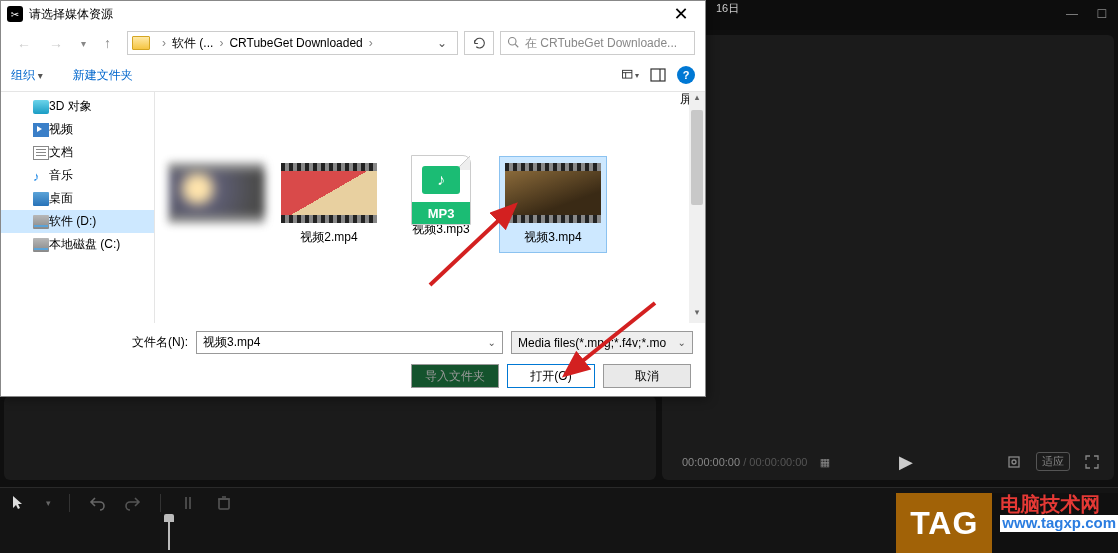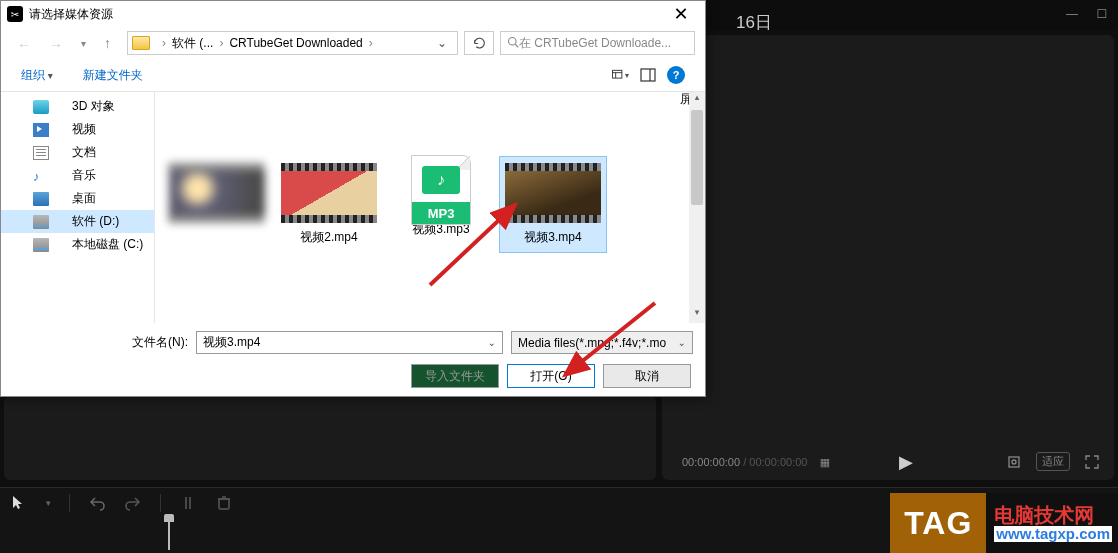--- a/index.html
+++ b/index.html
@@ -23,21 +23,21 @@
   }
   .editor-topbar {
     position: absolute;
     top: 0; left: 0; right: 0;
     height: 30px;
     background: #0d0d0d;
     color: #bbb;
     display: flex;
     align-items: center;
   }
-  .editor-date { position: absolute; left: 716px; top: 11px; color: #ccc; font-size: 17px; margin-left: 20px; }
+  .editor-date { position: absolute; left: 716px; top: 1px; color: #ccc; font-size: 11px; }
   .editor-minmax { position: absolute; right: 8px; top: 6px; display:flex; gap:14px; color:#888; }
   .editor-minmax span { width:16px; height:16px; display:inline-flex; align-items:center; justify-content:center; }
   
   .editor-left-panel {
     position: absolute;
     top: 35px; left: 4px;
     width: 652px; height: 357px;
     background: #1b1b1b;
     border-radius: 6px;
   }
@@ -130,22 +130,22 @@
     color: #fff;
     font-size: 32px;
     font-weight: 800;
     padding: 4px 14px;
     font-family: Arial, sans-serif;
     letter-spacing: 1px;
     display: flex;
     align-items: center;
   }
   .tag-text {
-    display: flex; flex-direction: column; justify-content: center;
-    padding-left: 8px; padding-right: 6px;
+    display: flex; flex-direction: column; justify-content: flex-start;
+    padding-left: 8px; 
     background: rgba(0,0,0,0.2);
   }
   .tag-cn { color: #e53935; font-size: 20px; font-weight: bold; line-height: 1.1; }
   .tag-url { color: #2b7de0; font-size: 15px; font-weight: bold; line-height: 1.1; background:#fff; padding:0 2px;}
   
   
   .dialog {
     position: absolute;
     top: 0; left: 0;
     width: 706px;
@@ -215,28 +215,29 @@
     border: 1px solid #ccc;
     display: flex; align-items: center; justify-content: center;
     color: #555;
   }
   .nav-search {
     width: 195px; height: 24px;
     border: 1px solid #ccc;
     display: flex; align-items: center;
     padding: 0 6px;
     color: #888;
+    gap: 6px;
   }
   .nav-search .s-icon { color:#888; }
   
   .dlg-toolbar {
     height: 32px;
     display: flex;
     align-items: center;
-    padding: 0 20px;
+    padding: 0 10px;
     gap: 30px;
     font-size: 12px;
   }
   .tb-link { color: #0066cc; cursor: pointer; }
   .tb-dd::after { content: " ▾"; color:#555; font-size:10px; }
   .tb-right { margin-left: auto; display: flex; align-items: center; gap: 10px; }
   .tb-ic { width: 18px; height: 18px; display:inline-flex; align-items:center; justify-content:center; color:#333; }
   .help-ic { 
     width: 18px; height: 18px; border-radius: 50%;
     background: #0078d4; color:#fff; display:inline-flex; 
@@ -253,21 +254,21 @@
     width: 154px;
     border-right: 1px solid #e5e5e5;
     overflow-y: auto;
     font-size: 12px;
     padding-top: 3px;
   }
   .sb-item {
     display: flex;
     align-items: center;
     padding: 3px 0 3px 32px;
-    gap: 23px;
+    gap: 0;
     cursor: pointer;
     white-space: nowrap;
   }
   .sb-item.selected { background: #cde8ff; }
   .sb-ic { width: 16px; height: 14px; display:inline-block; flex-shrink: 0;}
   .ic-3d { background: linear-gradient(#6cd4ea,#1a9cc4); border-radius:2px; }
   .ic-video { background: #3a7fc8; position:relative; }
   .ic-video::after { content:""; position:absolute; left:4px; top:3px; width:0;height:0; border-left:5px solid #fff; border-top:3px solid transparent; border-bottom:3px solid transparent;}
   .ic-image { background: linear-gradient(#7ec9e8,#4a97c8); border-radius:1px; }
   .ic-doc { background:#fff; border:1px solid #888; position:relative;}

